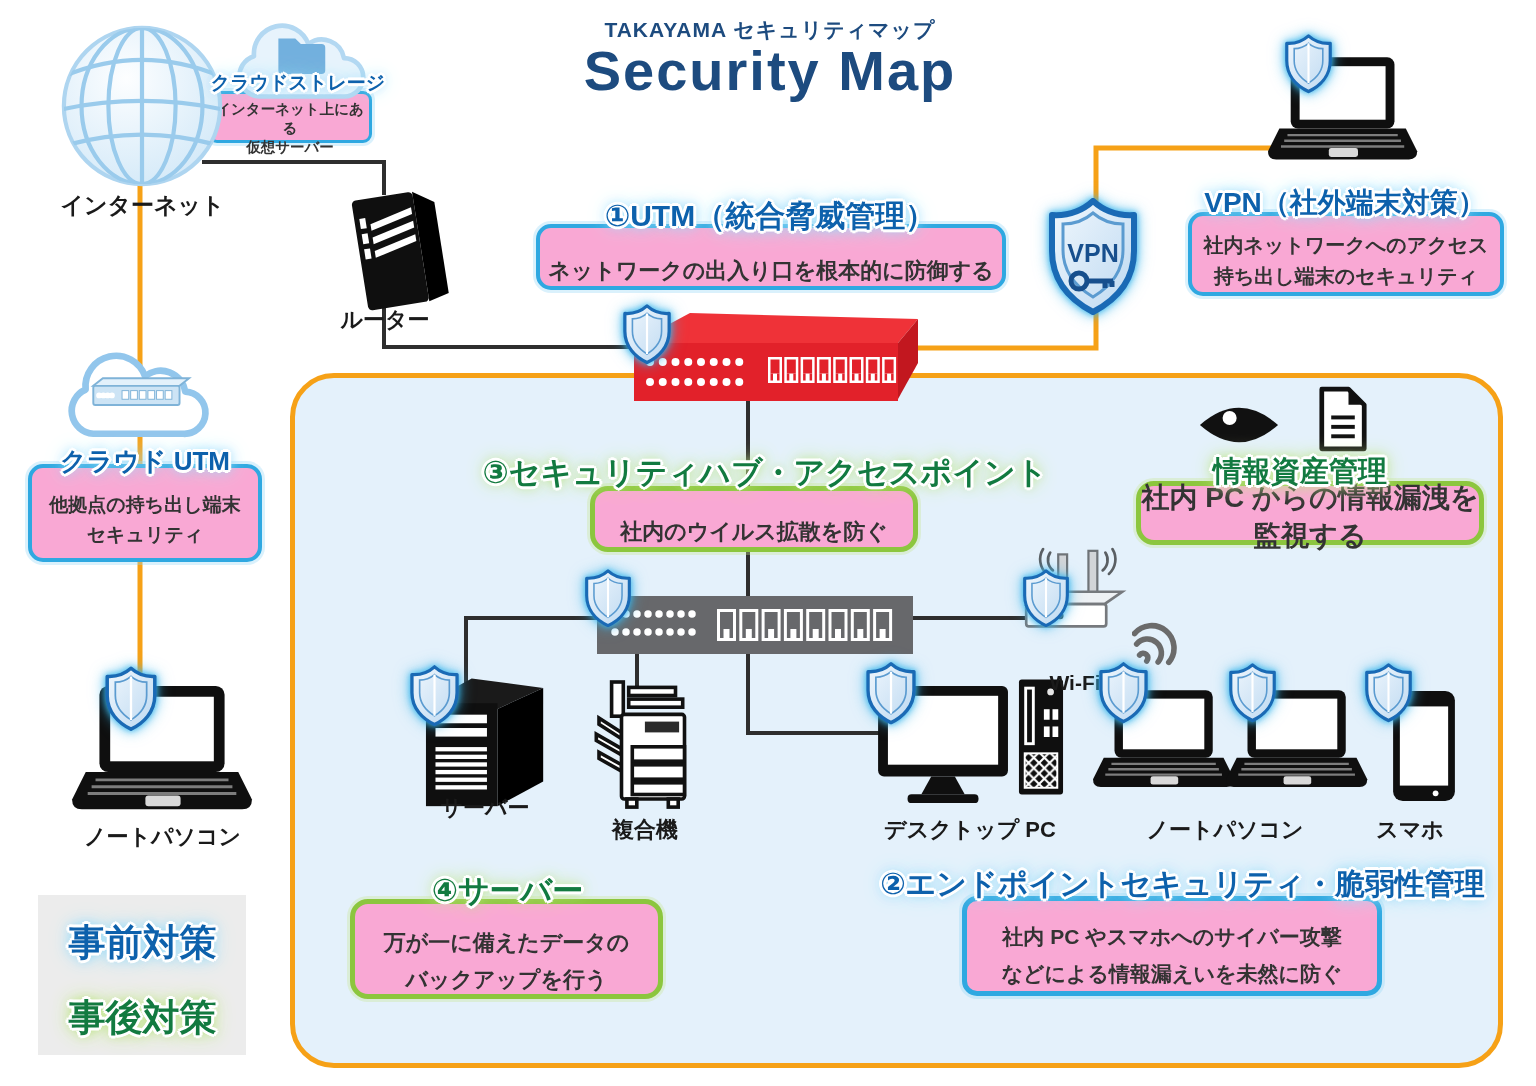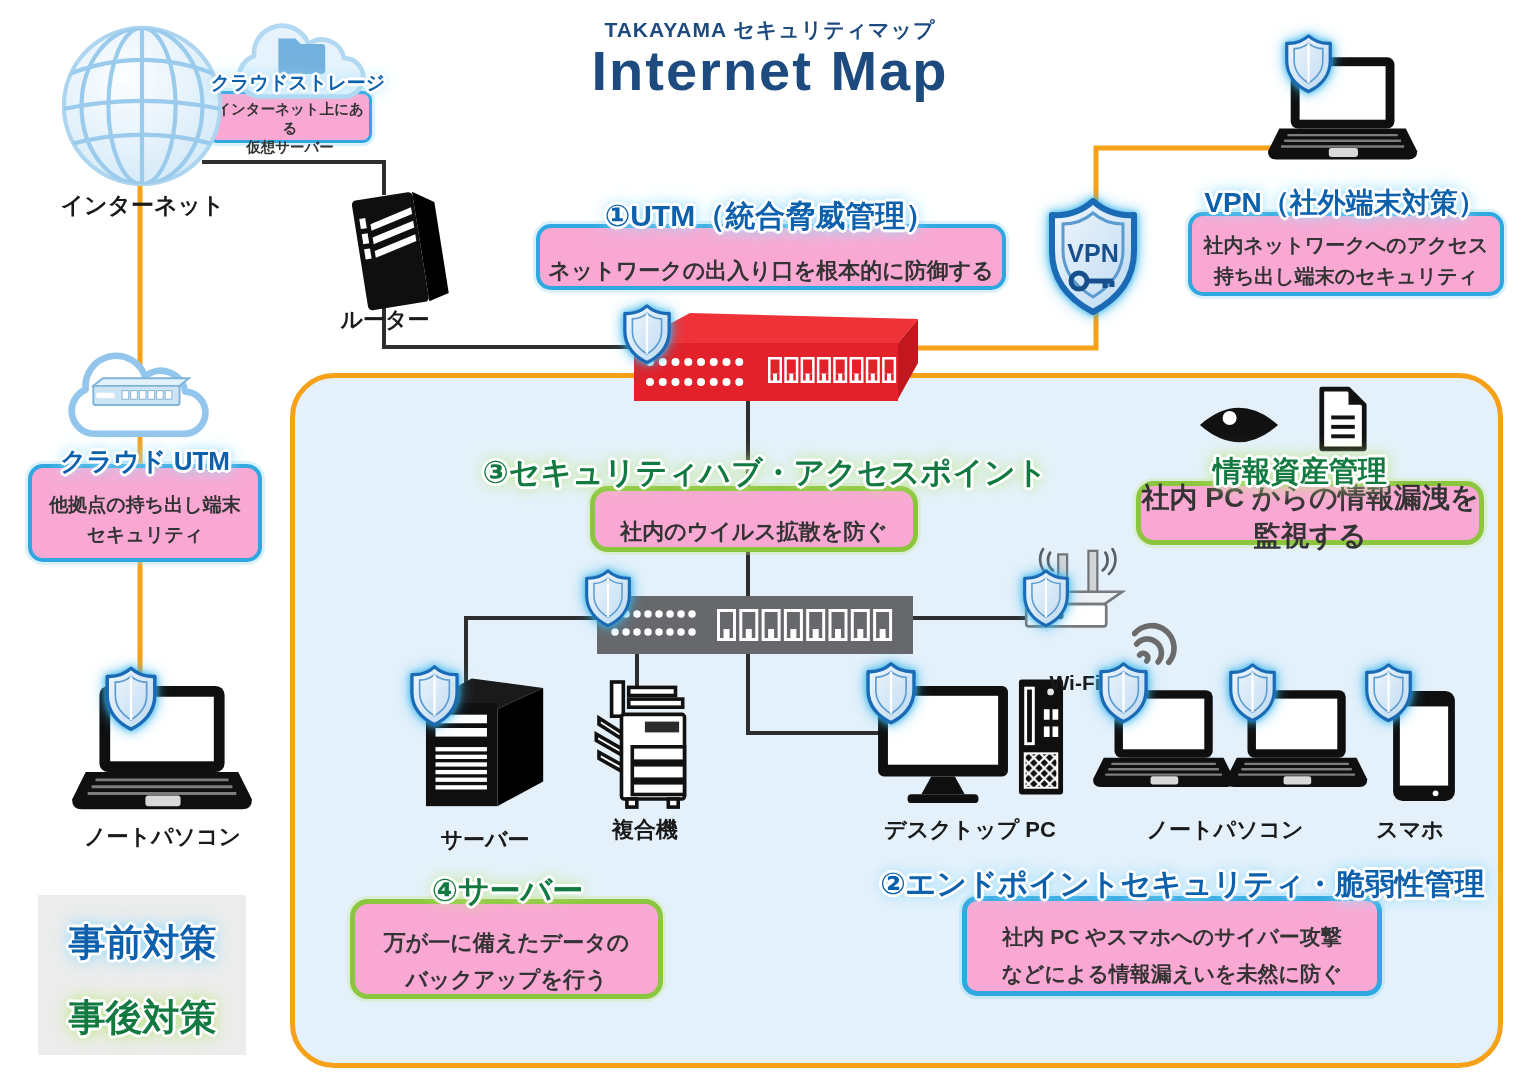--- a/index.html
+++ b/index.html
@@ -83,21 +83,21 @@
       <path d="M910 618 H1025"></path>
     </g>
     <g fill="none" stroke="#f6a117" stroke-width="5">
       <path d="M140 150 V678"></path>
       <path d="M1283 148 H1096 V204"></path>
       <path d="M1096 310 V348 H908"></path>
     </g>
   </svg>
 
   <div class="abs navy title-abs" style="left:470px; top:16px; width:600px; font-size:21px; letter-spacing:1px; text-align:center;">TAKAYAMA セキュリティマップ</div>
-  <div class="abs navy title-abs" style="left:470px; top:38px; width:600px; font-size:56px; letter-spacing:2px; text-align:center;">Internet Map</div>
+  <div class="abs navy title-abs" style="left:470px; top:38px; width:600px; font-size:56px; letter-spacing:2px; text-align:center;">Security Map</div>
 
   <svg class="icon" style="left:58px; top:22px;" width="168" height="168" viewBox="0 0 200 200">
     <defs>
       <radialGradient id="gGrad" cx="0.4" cy="0.32" r="0.85">
         <stop offset="0" stop-color="#fdfeff"></stop>
           <stop offset="1" stop-color="#cde6f7"></stop>
       </radialGradient>
       <clipPath id="gClip">
           <circle cx="100" cy="100" r="93"></circle>
         </clipPath>
@@ -318,21 +318,21 @@
         <rect x="32" y="92" width="54" height="4.5"></rect>
       <rect x="32" y="100" width="54" height="4.5"></rect>
         <rect x="32" y="108" width="54" height="4.5"></rect>
       <rect x="32" y="116" width="54" height="4.5"></rect>
         <rect x="32" y="124" width="54" height="4.5"></rect>
     </g>
   </svg>
   <svg class="shield" style="left:407px; top:664px;" width="55" height="64" viewBox="0 0 100 116">
       <use href="#shieldSym"></use>
     </svg>
-  <div class="dev-label" style="left:410px; top:825px; width:150px;">サーバー</div>
+  <div class="dev-label" style="left:410px; top:793px; width:150px;">サーバー</div>
 
   <svg class="icon" style="left:590px; top:676px;" width="108" height="138" viewBox="0 0 120 152">
     <g fill="#fff" stroke="#111" stroke-width="4">
       <rect x="24" y="6" width="13" height="38"></rect>
       <rect x="43" y="12" width="52" height="9"></rect>
         <rect x="43" y="25" width="60" height="9"></rect>
       <polygon points="35,62 10,46 10,53 35,69"></polygon>
         <polygon points="35,80 7,64 7,71 35,87"></polygon>
         <polygon points="35,98 10,84 10,91 35,105"></polygon>
       <rect x="35" y="42" width="70" height="94" rx="3"></rect>

